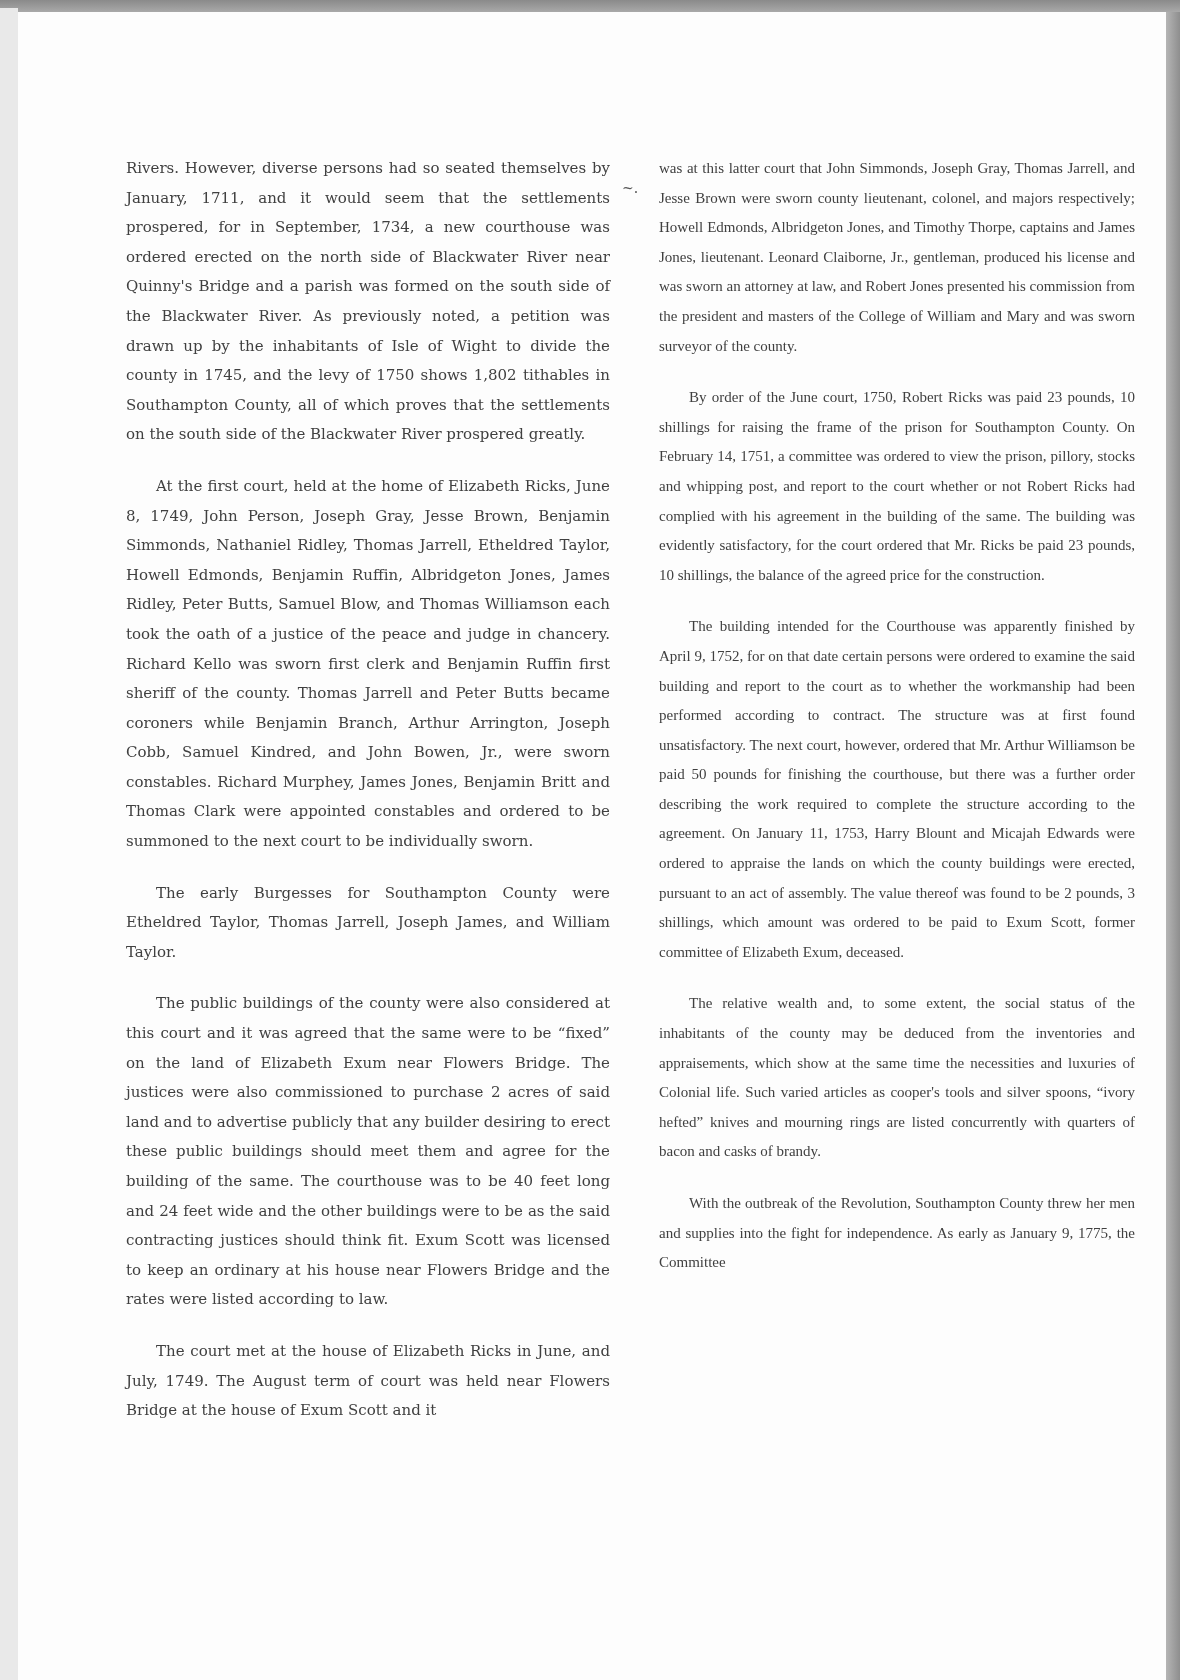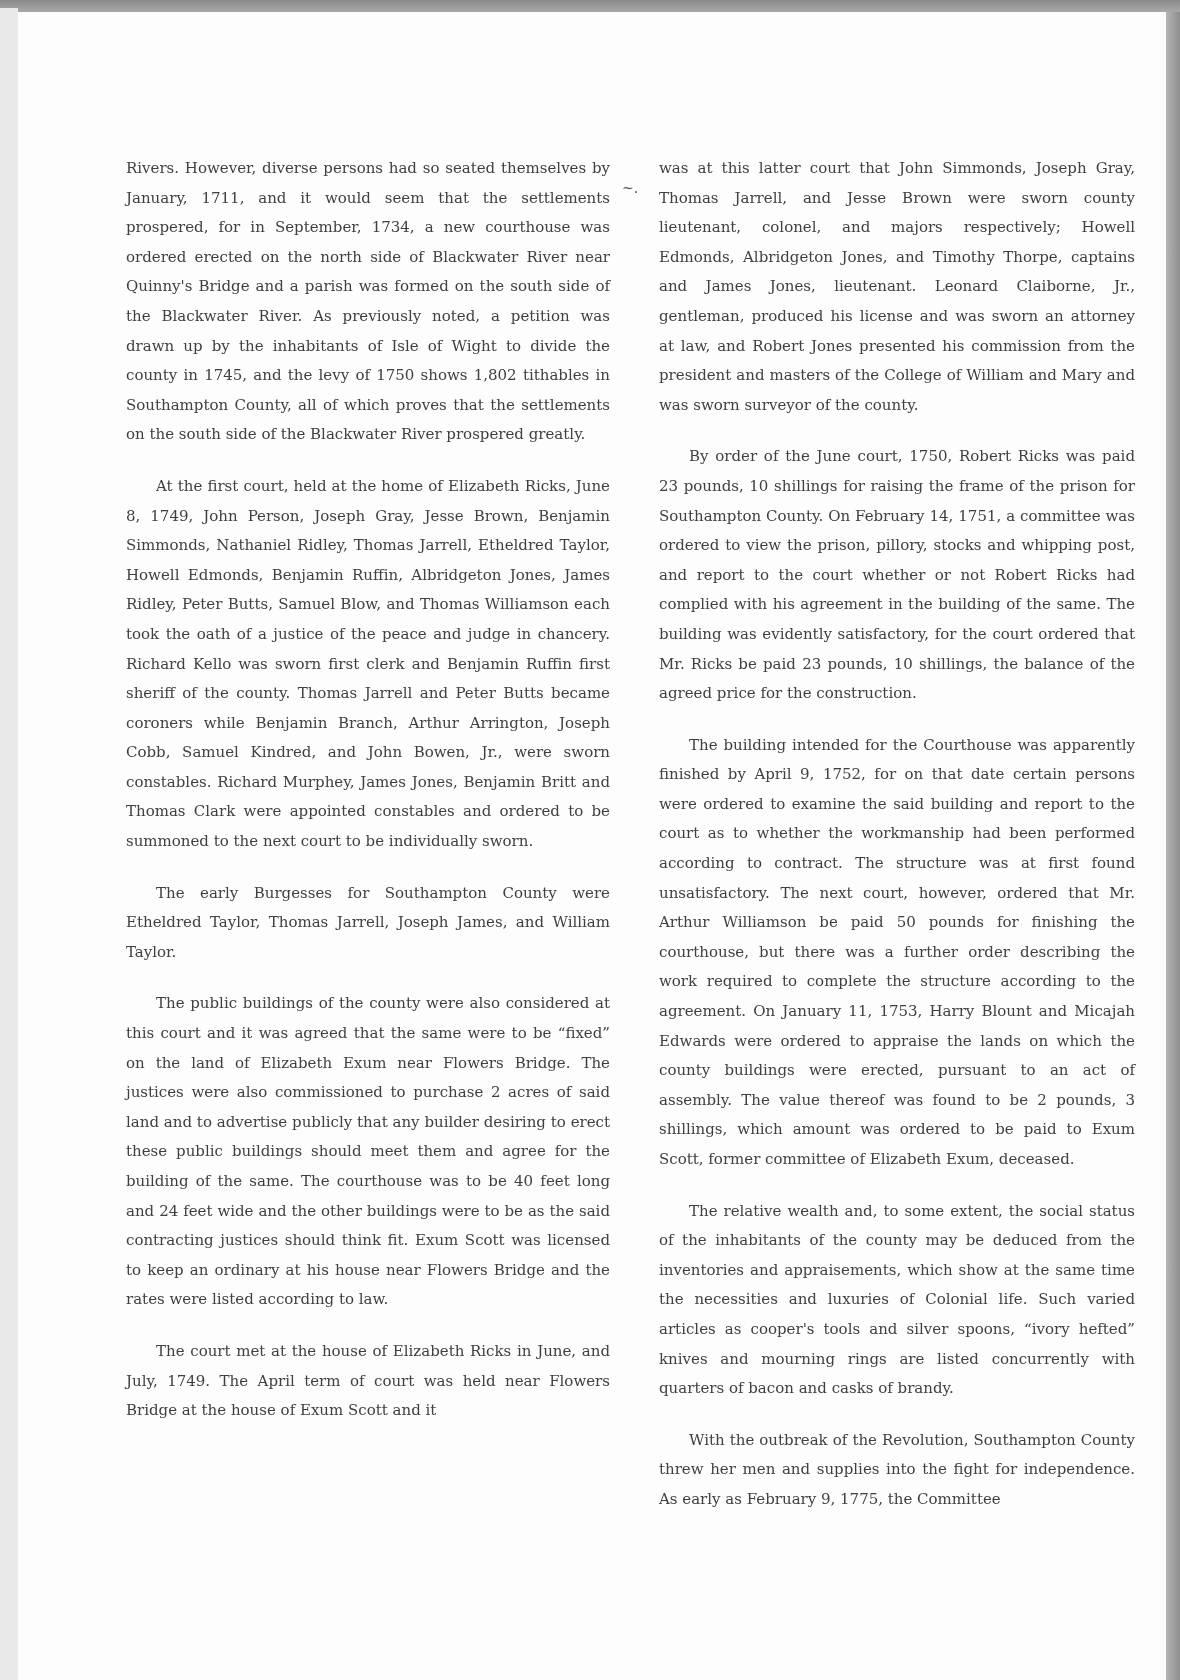--- a/index.html
+++ b/index.html
@@ -28,21 +28,21 @@
   }
   .column {
     position: absolute; top: 154px;
     color: #404040;
     font-size: 15px;
     line-height: 29.6px;
     text-align: justify;
     hyphens: manual;
   }
   .col-left { left: 126px; width: 484px; }
-  .col-right { left: 659px; width: 476px; }
+  .col-right { left: 659px; width: 476px; font-family: Liberation Serif, serif; }
   .para { margin: 0 0 22px 0; text-indent: 0; }
   .para.indent { text-indent: 30px; }
   .gutter-mark {
     position: absolute; left: 622px; top: 180px;
     font-size: 14px; color: #555;
   }
 </style>
 </head>
 <body>
 
@@ -51,22 +51,22 @@
 <div class="page"></div>
 <div class="right-edge"></div>
 
 <div class="gutter-mark">~.</div>
 
 <div class="column col-left">
   <p class="para">Rivers. However, diverse persons had so seated themselves by January, 1711, and it would seem that the settlements prospered, for in September, 1734, a new courthouse was ordered erected on the north side of Blackwater River near Quinny's Bridge and a parish was formed on the south side of the Blackwater River. As previously noted, a petition was drawn up by the inhabitants of Isle of Wight to divide the county in 1745, and the levy of 1750 shows 1,802 tithables in Southampton County, all of which proves that the settlements on the south side of the Blackwater River prospered greatly.</p>
   <p class="para indent">At the first court, held at the home of Elizabeth Ricks, June 8, 1749, John Person, Joseph Gray, Jesse Brown, Benjamin Simmonds, Nathaniel Ridley, Thomas Jarrell, Etheldred Taylor, Howell Edmonds, Benjamin Ruffin, Albridgeton Jones, James Ridley, Peter Butts, Samuel Blow, and Thomas Williamson each took the oath of a justice of the peace and judge in chancery. Richard Kello was sworn first clerk and Benjamin Ruffin first sheriff of the county. Thomas Jarrell and Peter Butts became coroners while Benjamin Branch, Arthur Arrington, Joseph Cobb, Samuel Kindred, and John Bowen, Jr., were sworn constables. Richard Murphey, James Jones, Benjamin Britt and Thomas Clark were appointed constables and ordered to be summoned to the next court to be individually sworn.</p>
   <p class="para indent">The early Burgesses for Southampton County were Etheldred Taylor, Thomas Jarrell, Joseph James, and William Taylor.</p>
   <p class="para indent">The public buildings of the county were also considered at this court and it was agreed that the same were to be “fixed” on the land of Elizabeth Exum near Flowers Bridge. The justices were also commissioned to purchase 2 acres of said land and to advertise publicly that any builder desiring to erect these public buildings should meet them and agree for the building of the same. The courthouse was to be 40 feet long and 24 feet wide and the other buildings were to be as the said contracting justices should think fit. Exum Scott was licensed to keep an ordinary at his house near Flowers Bridge and the rates were listed according to law.</p>
-  <p class="para indent">The court met at the house of Elizabeth Ricks in June, and July, 1749. The April term of court was held near Flowers Bridge at the house of Exum Scott and it</p>
+  <p class="para indent">The court met at the house of Elizabeth Ricks in June, and July, 1749. The August term of court was held near Flowers Bridge at the house of Exum Scott and it</p>
 </div>
 
 <div class="column col-right">
   <p class="para">was at this latter court that John Simmonds, Joseph Gray, Thomas Jarrell, and Jesse Brown were sworn county lieutenant, colonel, and majors respectively; Howell Edmonds, Albridgeton Jones, and Timothy Thorpe, captains and James Jones, lieutenant. Leonard Claiborne, Jr., gentleman, produced his license and was sworn an attorney at law, and Robert Jones presented his commission from the president and masters of the College of William and Mary and was sworn surveyor of the county.</p>
   <p class="para indent">By order of the June court, 1750, Robert Ricks was paid 23 pounds, 10 shillings for raising the frame of the prison for Southampton County. On February 14, 1751, a committee was ordered to view the prison, pillory, stocks and whipping post, and report to the court whether or not Robert Ricks had complied with his agreement in the building of the same. The building was evidently satisfactory, for the court ordered that Mr. Ricks be paid 23 pounds, 10 shillings, the balance of the agreed price for the construction.</p>
   <p class="para indent">The building intended for the Courthouse was apparently finished by April 9, 1752, for on that date certain persons were ordered to examine the said building and report to the court as to whether the workmanship had been performed according to contract. The structure was at first found unsatisfactory. The next court, however, ordered that Mr. Arthur Williamson be paid 50 pounds for finishing the courthouse, but there was a further order describing the work required to complete the structure according to the agreement. On January 11, 1753, Harry Blount and Micajah Edwards were ordered to appraise the lands on which the county buildings were erected, pursuant to an act of assembly. The value thereof was found to be 2 pounds, 3 shillings, which amount was ordered to be paid to Exum Scott, former committee of Elizabeth Exum, deceased.</p>
   <p class="para indent">The relative wealth and, to some extent, the social status of the inhabitants of the county may be deduced from the inventories and appraisements, which show at the same time the necessities and luxuries of Colonial life. Such varied articles as cooper's tools and silver spoons, “ivory hefted” knives and mourning rings are listed concurrently with quarters of bacon and casks of brandy.</p>
-  <p class="para indent">With the outbreak of the Revolution, Southampton County threw her men and supplies into the fight for independence. As early as February 9, 1775, the Committee</p>
+  <p class="para indent">With the outbreak of the Revolution, Southampton County threw her men and supplies into the fight for independence. As early as January 9, 1775, the Committee</p>
 </div>
 
 </body></html>

